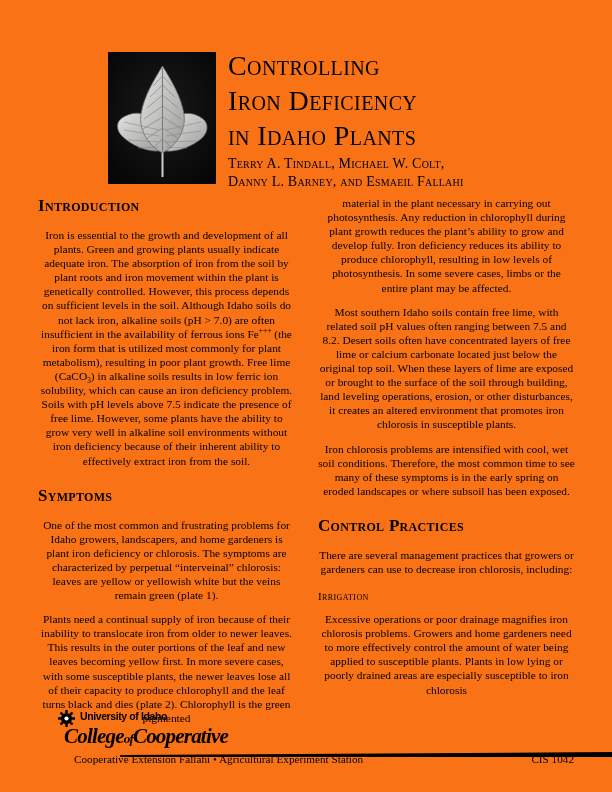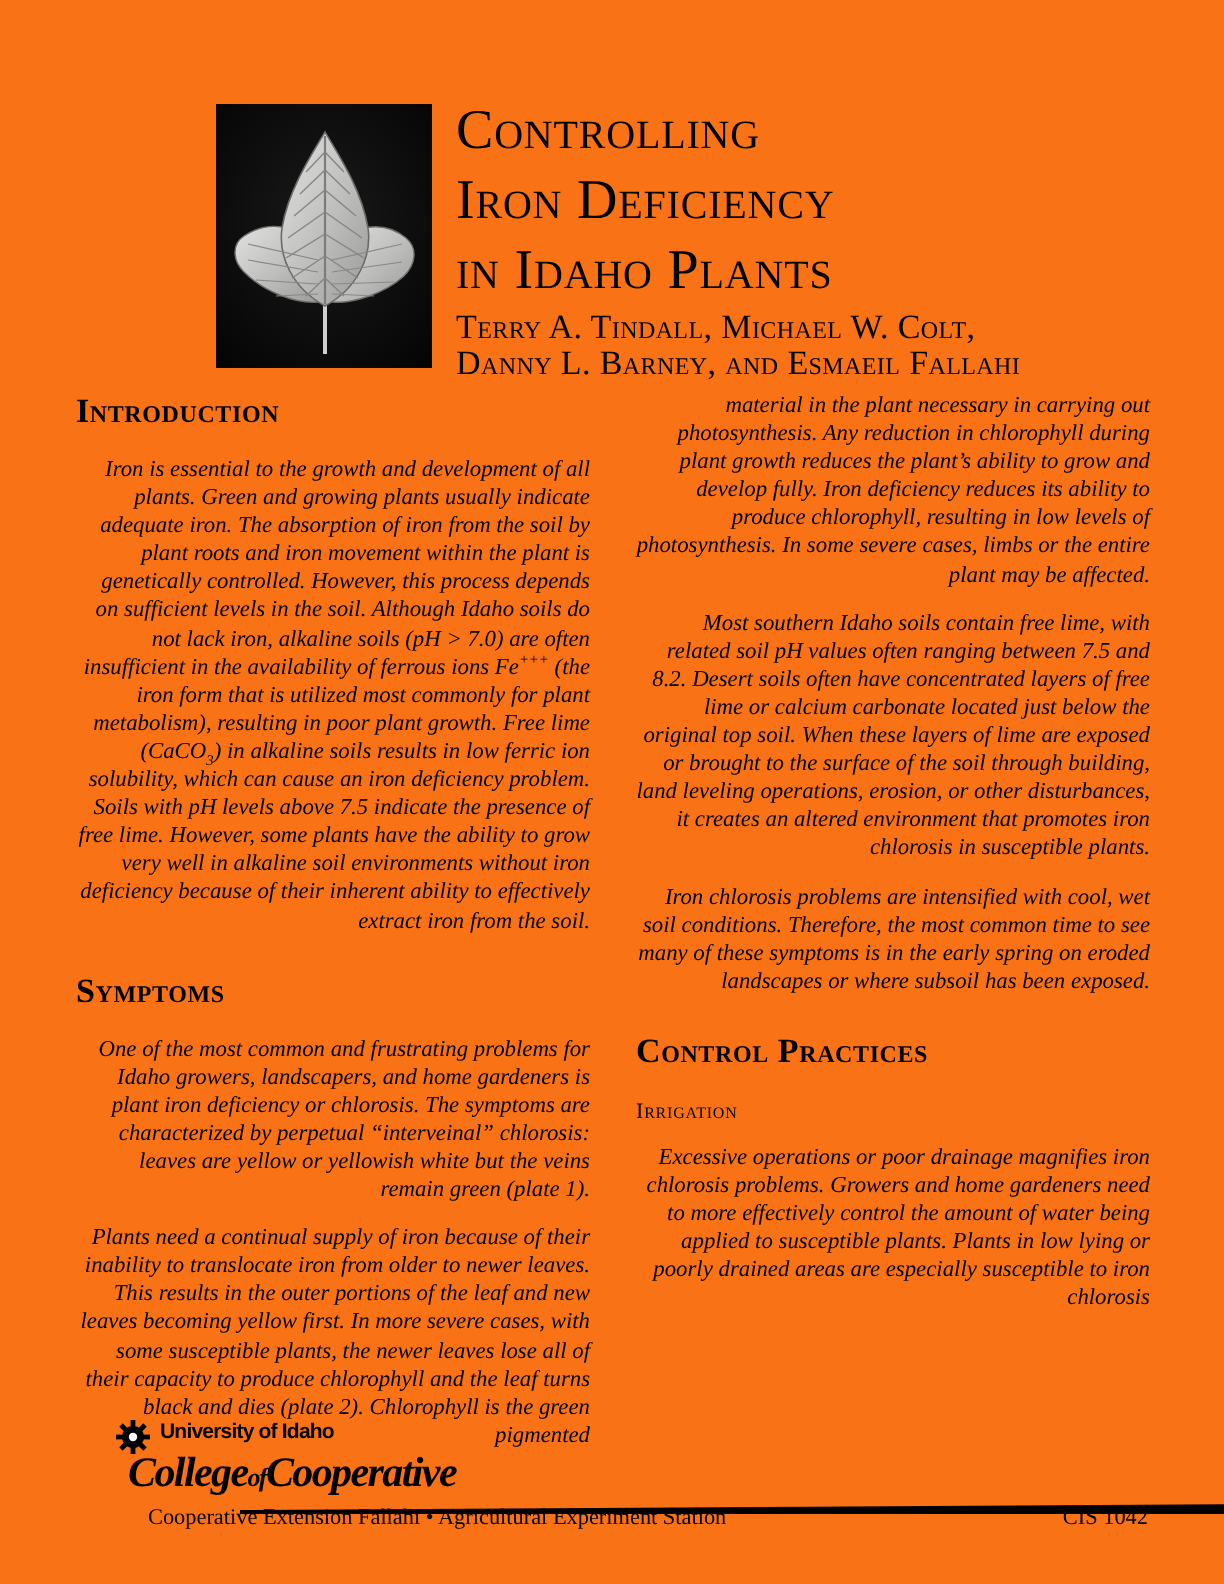--- a/index.html
+++ b/index.html
@@ -44,21 +44,21 @@
   .title-line {
     font-family: "Liberation Serif", "DejaVu Serif", serif;
     font-size: 28px;
     line-height: 35px;
     font-variant: small-caps;
     letter-spacing: 0.4px;
     white-space: nowrap;
   }
   .byline {
     margin-top: 4px;
-    font-size: 17px;
+    font-size: 14px;
     line-height: 14px;
     font-variant: small-caps;
     letter-spacing: 0.2px;
   }
 
   
   .columns {
     position: absolute;
     left: 38px;
     top: 196px;
@@ -88,24 +88,23 @@
     line-height: 13px;
     font-variant: small-caps;
     font-weight: normal;
     letter-spacing: 0.4px;
     margin: 14px 0 9px 0;
   }
 
   p.body {
     font-size: 11.4px;
     line-height: 14.1px;
-    text-align: right;
+    text-align: center;
     margin: 0 0 10px 0;
     hyphens: none;
-    font-style: italic;
   }
   p.body:last-child { margin-bottom: 0; }
 
   sup { font-size: 0.65em; vertical-align: super; line-height: 0; }
   sub { font-size: 0.65em; vertical-align: sub; line-height: 0; }
 
   
   .footer {
     position: absolute;
     left: 0;
@@ -259,20 +258,21 @@
       <p class="body">One of the most common and frustrating problems for Idaho growers, landscapers, and home gardeners is plant iron deficiency or chlorosis. The symptoms are characterized by perpetual “interveinal” chlorosis: leaves are yellow or yellowish white but the veins remain green (plate 1).</p>
       <p class="body">Plants need a continual supply of iron because of their inability to translocate iron from older to newer leaves. This results in the outer portions of the leaf and new leaves becoming yellow first. In more severe cases, with some susceptible plants, the newer leaves lose all of their capacity to produce chlorophyll and the leaf turns black and dies (plate 2). Chlorophyll is the green pigmented</p>
     </div>
 
     <div class="col col-right">
       <p class="body">material in the plant necessary in carrying out photosynthesis. Any reduction in chlorophyll during plant growth reduces the plant’s ability to grow and develop fully. Iron deficiency reduces its ability to produce chlorophyll, resulting in low levels of photosynthesis. In some severe cases, limbs or the entire plant may be affected.</p>
       <p class="body">Most southern Idaho soils contain free lime, with related soil pH values often ranging between 7.5 and 8.2. Desert soils often have concentrated layers of free lime or calcium carbonate located just below the original top soil. When these layers of lime are exposed or brought to the surface of the soil through building, land leveling operations, erosion, or other disturbances, it creates an altered environment that promotes iron chlorosis in susceptible plants.</p>
       <p class="body">Iron chlorosis problems are intensified with cool, wet soil conditions. Therefore, the most common time to see many of these symptoms is in the early spring on eroded landscapes or where subsoil has been exposed.</p>
 
       <h2 class="section spaced-top">Control Practices</h2>
+      <p class="body">There are several management practices that growers or gardeners can use to decrease iron chlorosis, including:</p>
 
       <h3 class="subsection">Irrigation</h3>
       <p class="body">Excessive operations or poor drainage magnifies iron chlorosis problems. Growers and home gardeners need to more effectively control the amount of water being applied to susceptible plants. Plants in low lying or poorly drained areas are especially susceptible to iron chlorosis</p>
     </div>
   </div>
 
   <div class="footer">
     <div class="logo">
       <svg class="logo-gear" viewBox="0 0 34 34">
         <g fill="#000">

